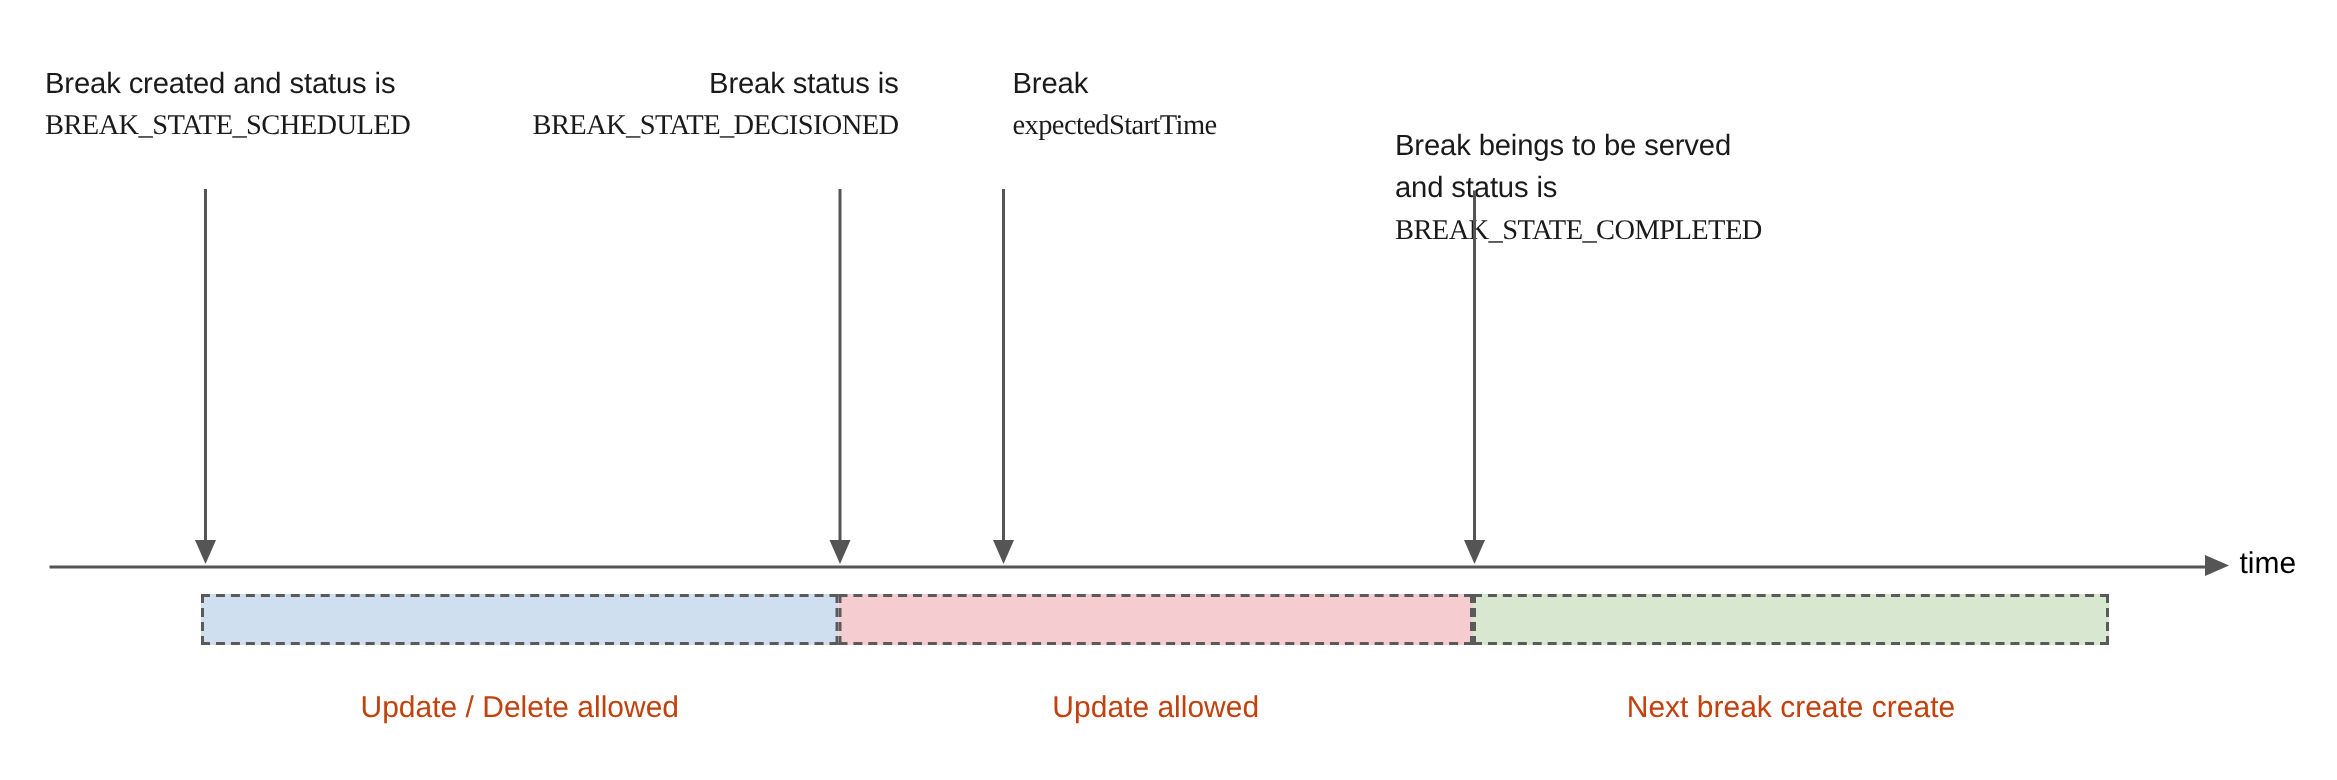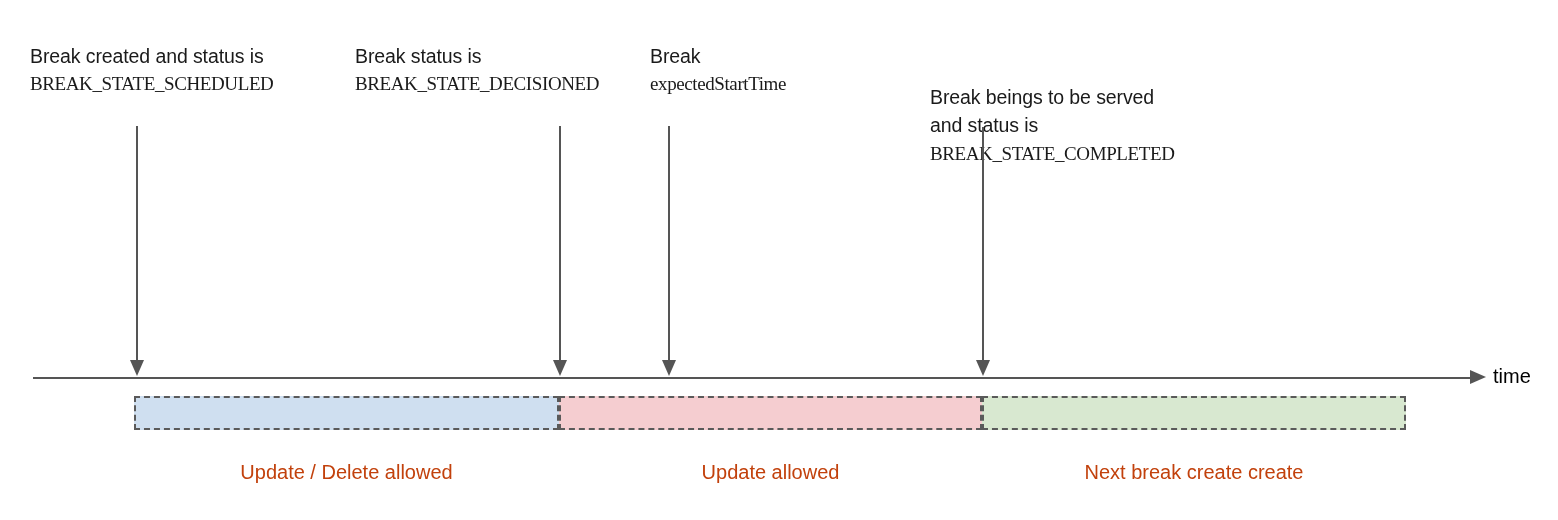--- a/index.html
+++ b/index.html
@@ -104,25 +104,25 @@
 </style>
 </head>
 <body>
 
 <div id="diagram">
 
   <div class="anno" id="anno-0" style="left: 30px; top: 42px;">
       <span class="sans">Break created and status is</span>
       <span class="mono">BREAK_STATE_SCHEDULED</span>
     </div>
-  <div class="anno" id="anno-1" style="left: 355px; top: 42px;">
+  <div class="anno" id="anno-1" style="left: 355px; top: 42px; text-align: right;">
       <span class="sans">Break status is</span>
       <span class="mono">BREAK_STATE_DECISIONED</span>
     </div>
-  <div class="anno" id="anno-2" style="left: 650px; top: 42px;">
+  <div class="anno" id="anno-2" style="left: 675px; top: 42px;">
       <span class="sans">Break</span>
       <span class="mono">expectedStartTime</span>
     </div>
   <div class="anno" id="anno-3" style="left: 930px; top: 35px; margin-top: 48px;">
       <span class="sans">Break beings to be served</span>
       <span class="sans">and status is</span>
       <span class="mono">BREAK_STATE_COMPLETED</span>
     </div>
 
   <div class="varrow" id="varrow-0" style="left: 130px; top: 126px; height: 250px;">

